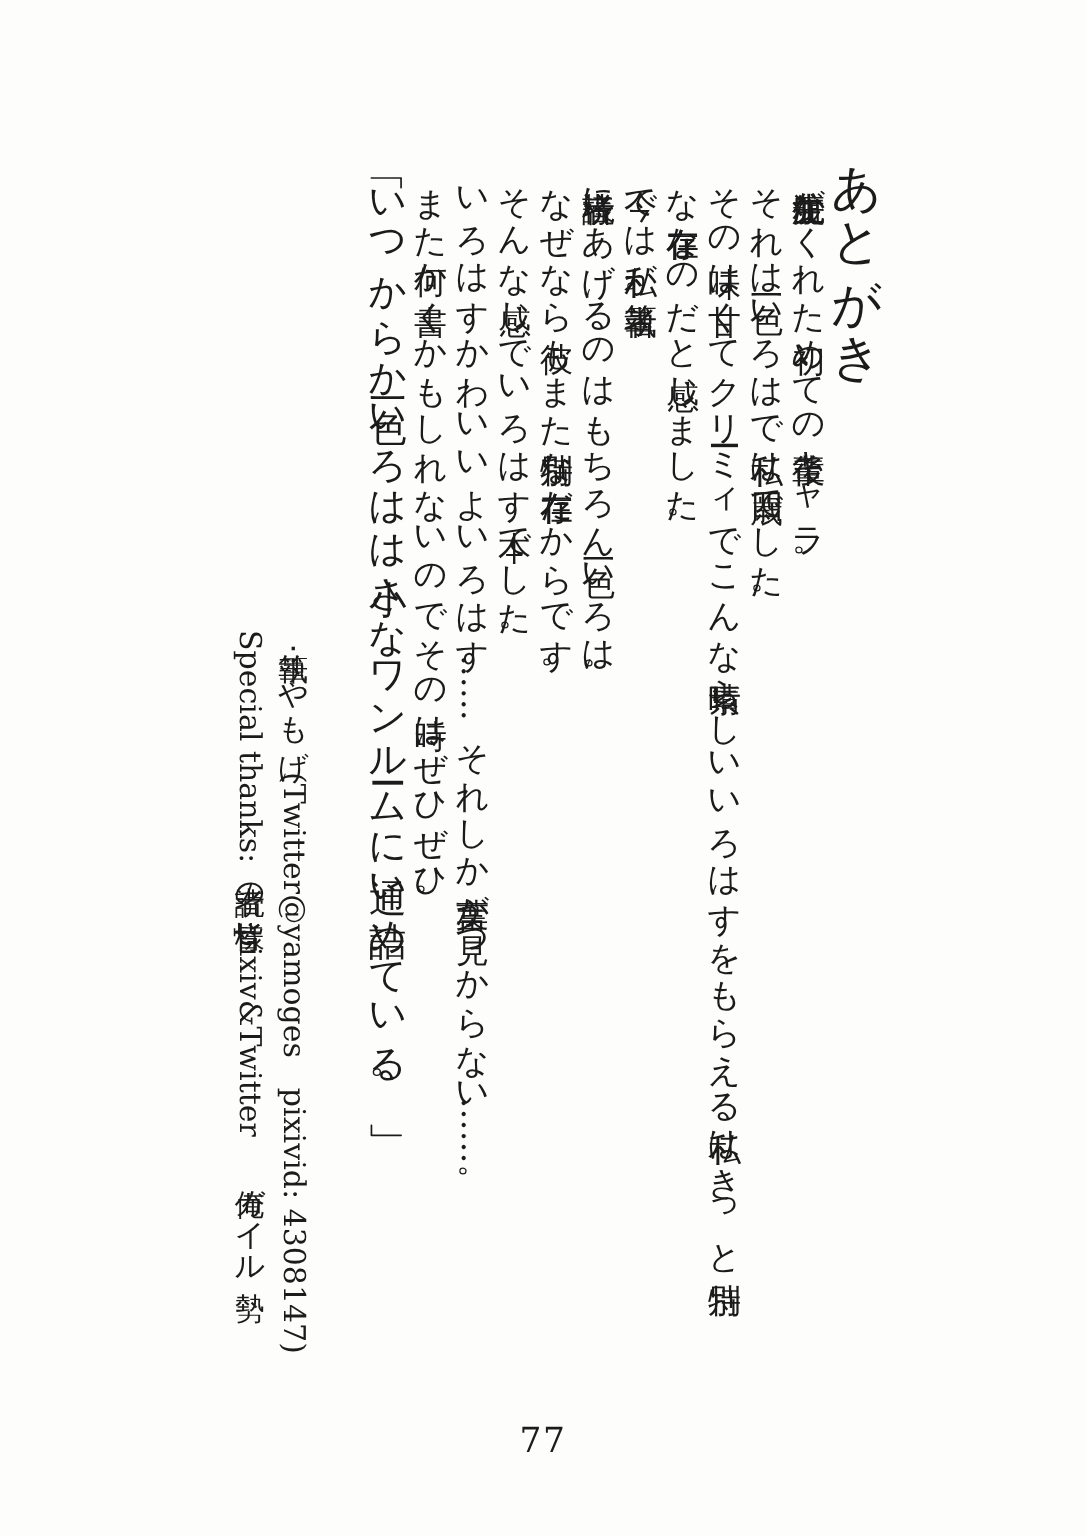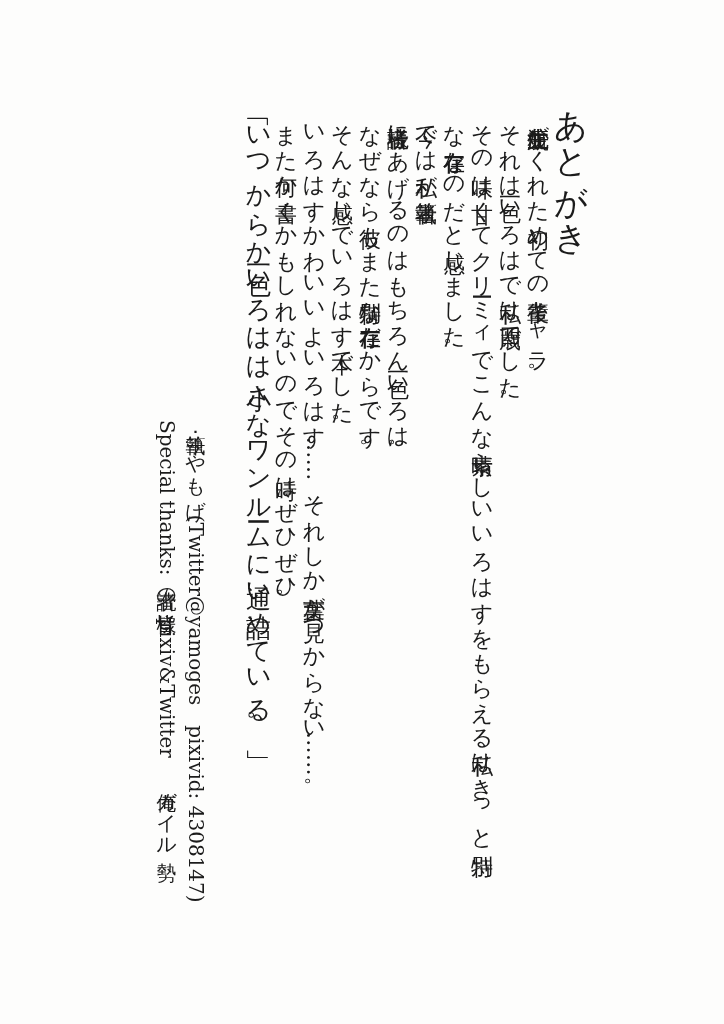--- a/index.html
+++ b/index.html
@@ -89,13 +89,14 @@
       <p class="quote-line">「いつからか一色いろはは小さなワンルームに通い詰めている。」</p>
     </div>
 
     <div class="credits">
       <p>執筆：やもげ (Twitter@yamoges　pixivid: 4308147)</p>
       <p>Special thanks:読者の皆様　pixiv&amp;Twitter　俺ガイル勢</p>
     </div>
 
   </div>
 
+  <div class="page-number">77</div>
 </div>
 
 </body></html>

